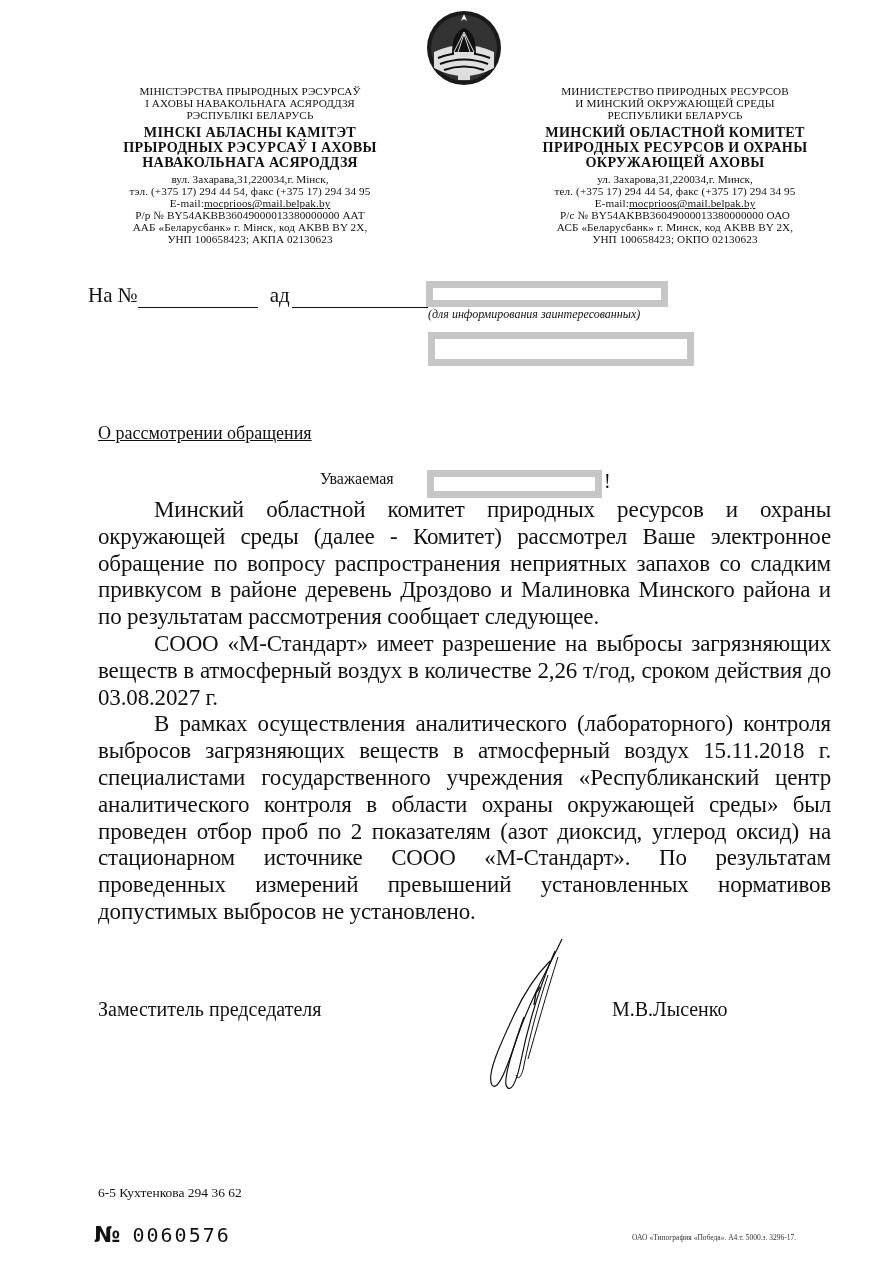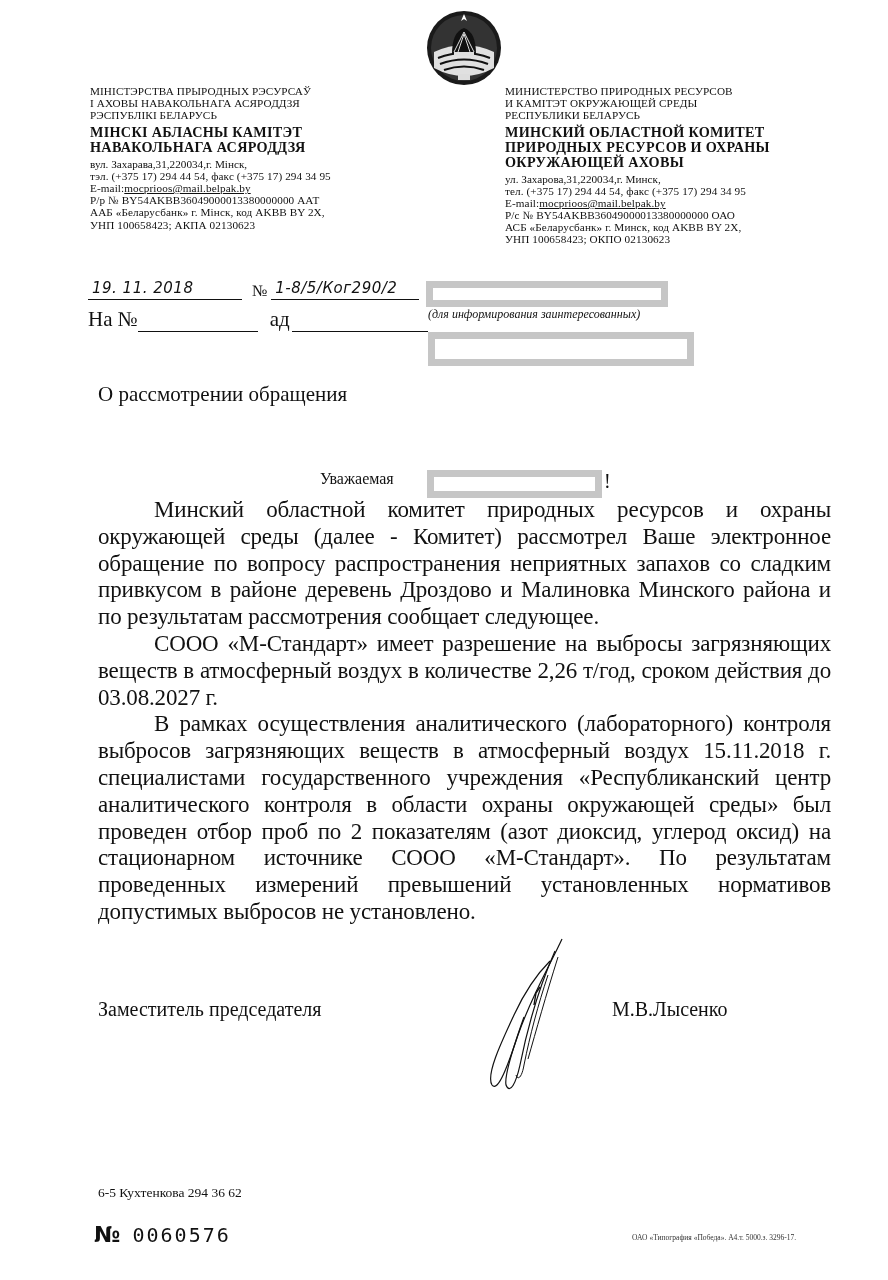--- a/index.html
+++ b/index.html
@@ -3,21 +3,21 @@
 <meta charset="utf-8">
 <style>
   html, body { margin: 0; padding: 0; background: #ffffff; }
   body { width: 888px; height: 1280px; position: relative; overflow: hidden; color: #111; font-family: "Liberation Serif", serif; }
   .abs { position: absolute; }
 
   
   .emblem { left: 424px; top: 8px; width: 80px; height: 80px; }
 
   
-  .lh { line-height: 1.08; }
+  .lh { text-align: center; line-height: 1.08; }
   .lh .small { font-size: 11.2px; letter-spacing: 0.1px; }
   .lh .bold { font-weight: bold; font-size: 14.2px; letter-spacing: 0.3px; line-height: 1.05; }
   .lh .addr { font-size: 11.2px; margin-top: 3px; }
   .lh .u { text-decoration: underline; }
   .lh-left { left: 90px; top: 85px; width: 320px; }
   .lh-right { left: 505px; top: 85px; width: 340px; }
 
   
   .reg { left: 88px; top: 276px; width: 340px; font-size: 16px; }
   .hand { font-family: "DejaVu Sans", sans-serif; font-style: italic; font-size: 15px; letter-spacing: 0.5px; }
@@ -27,21 +27,21 @@
 
   
   .redact { border: 7px solid #c6c6c6; background: #fff; box-sizing: border-box; }
   .redact-1 { left: 426px; top: 281px; width: 242px; height: 26px; }
   .redact-2 { left: 428px; top: 332px; width: 266px; height: 34px; }
   .redact-3 { left: 427px; top: 470px; width: 175px; height: 28px; }
 
   .addressee-note { left: 428px; top: 307px; font-style: italic; font-size: 12px; }
 
   
-  .subject { left: 98px; top: 382px; font-size: 21px; }
+  .subject { left: 98px; top: 423px; font-size: 18px; text-decoration: underline; }
 
   
   .greeting { left: 320px; top: 470px; font-size: 16px; }
   .greeting-mark { left: 604px; top: 470px; font-size: 20px; }
   .body-text { left: 98px; top: 497px; width: 733px; font-size: 23px; line-height: 26.8px; text-align: justify; font-family: "Liberation Serif", serif; letter-spacing: -0.15px; }
   .body-text p { margin: 0; text-indent: 56px; text-align-last: left; }
 
   .sig-title { left: 98px; top: 998px; font-size: 20px; }
   .sig-name { left: 612px; top: 998px; font-size: 20px; }
   .signature { left: 470px; top: 935px; width: 110px; height: 165px; }
@@ -70,51 +70,47 @@
     <rect x="34" y="66" width="12" height="6" fill="#ddd"></rect>
   </svg>
 </div>
 
 <div class="abs lh lh-left">
   <div class="small">МІНІСТЭРСТВА ПРЫРОДНЫХ РЭСУРСАЎ</div>
   <div class="small">І АХОВЫ НАВАКОЛЬНАГА АСЯРОДДЗЯ</div>
   <div class="small">РЭСПУБЛІКІ БЕЛАРУСЬ</div>
   <div style="height:4px"></div>
   <div class="bold">МІНСКІ АБЛАСНЫ КАМІТЭТ</div>
+  <div class="bold">ПРЫРОДНЫХ РЭСУРСАЎ І АХОВЫ</div>
   <div class="bold">НАВАКОЛЬНАГА АСЯРОДДЗЯ</div>
   <div class="addr">вул. Захарава,31,220034,г. Мінск,</div>
   <div class="small">тэл. (+375 17) 294 44 54, факс (+375 17) 294 34 95</div>
   <div class="small"><span>E-mail:</span><span class="u">mocprioos@mail.belpak.by</span></div>
   <div class="small">Р/р № BY54AKBB36049000013380000000 ААТ</div>
   <div class="small">ААБ «Беларусбанк» г. Мінск, код AKBB BY 2X,</div>
   <div class="small">УНП 100658423; АКПА 02130623</div>
 </div>
 
 <div class="abs lh lh-right">
   <div class="small">МИНИСТЕРСТВО ПРИРОДНЫХ РЕСУРСОВ</div>
-  <div class="small">И КАМІТЭТ ОКРУЖАЮЩЕЙ СРЕДЫ</div>
+  <div class="small">И МИНСКИЙ ОКРУЖАЮЩЕЙ СРЕДЫ</div>
   <div class="small">РЕСПУБЛИКИ БЕЛАРУСЬ</div>
   <div style="height:4px"></div>
   <div class="bold">МИНСКИЙ ОБЛАСТНОЙ КОМИТЕТ</div>
   <div class="bold">ПРИРОДНЫХ РЕСУРСОВ И ОХРАНЫ</div>
   <div class="bold">ОКРУЖАЮЩЕЙ АХОВЫ</div>
   <div class="addr">ул. Захарова,31,220034,г. Минск,</div>
   <div class="small">тел. (+375 17) 294 44 54, факс (+375 17) 294 34 95</div>
   <div class="small"><span>E-mail:</span><span class="u">mocprioos@mail.belpak.by</span></div>
   <div class="small">Р/с № BY54AKBB36049000013380000000 ОАО</div>
   <div class="small">АСБ «Беларусбанк» г. Минск, код AKBB BY 2X,</div>
   <div class="small">УНП 100658423; ОКПО 02130623</div>
 </div>
 
 <div class="abs reg">
-  <div class="reg-row">
-    <span class="line-field hand" style="width:146px">19. 11. 2018</span>
-    <span style="margin:0 4px 0 10px">№</span>
-    <span class="line-field hand" style="width:140px">1-8/5/Ког290/2</span>
-  </div>
   <div class="reg-row2">
     <span>На №</span>
     <span class="line-field" style="width:112px;height:14px"></span>
     <span style="margin:0 2px 0 12px">ад</span>
     <span class="line-field" style="width:128px;height:14px"></span>
   </div>
 </div>
 
 <div class="abs redact redact-1"></div>
 <div class="abs addressee-note">(для информирования заинтересованных)</div>

